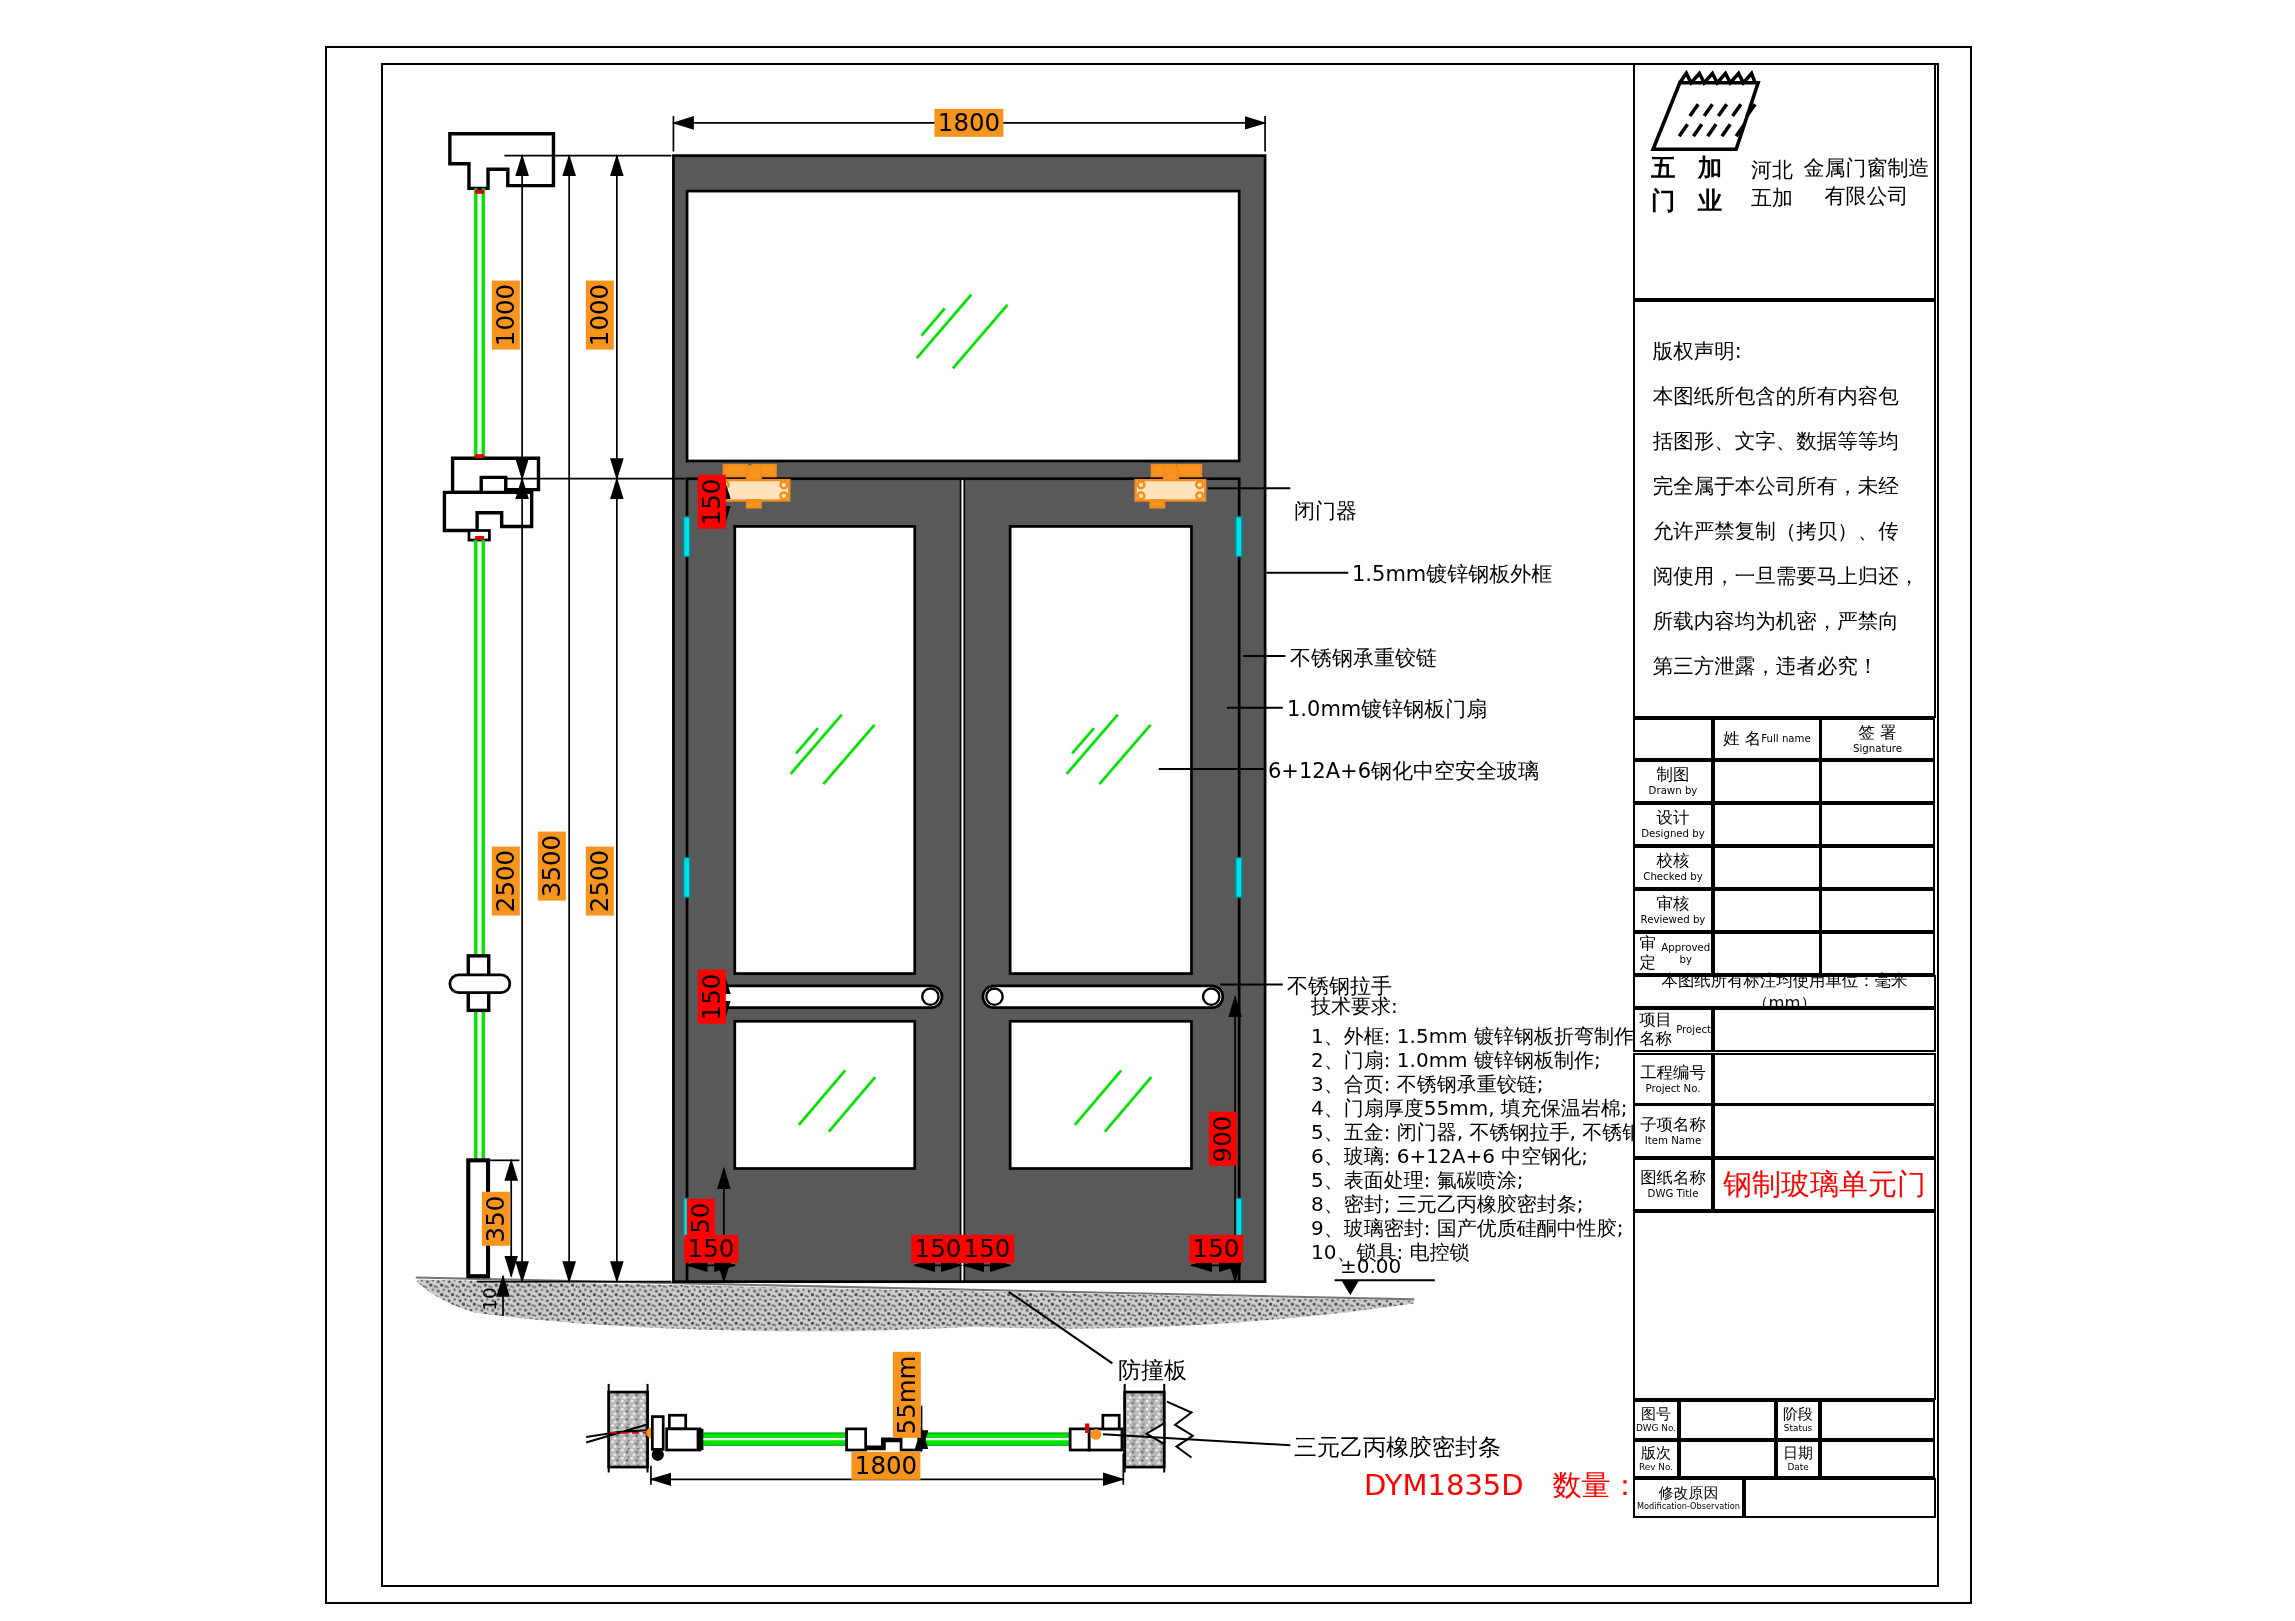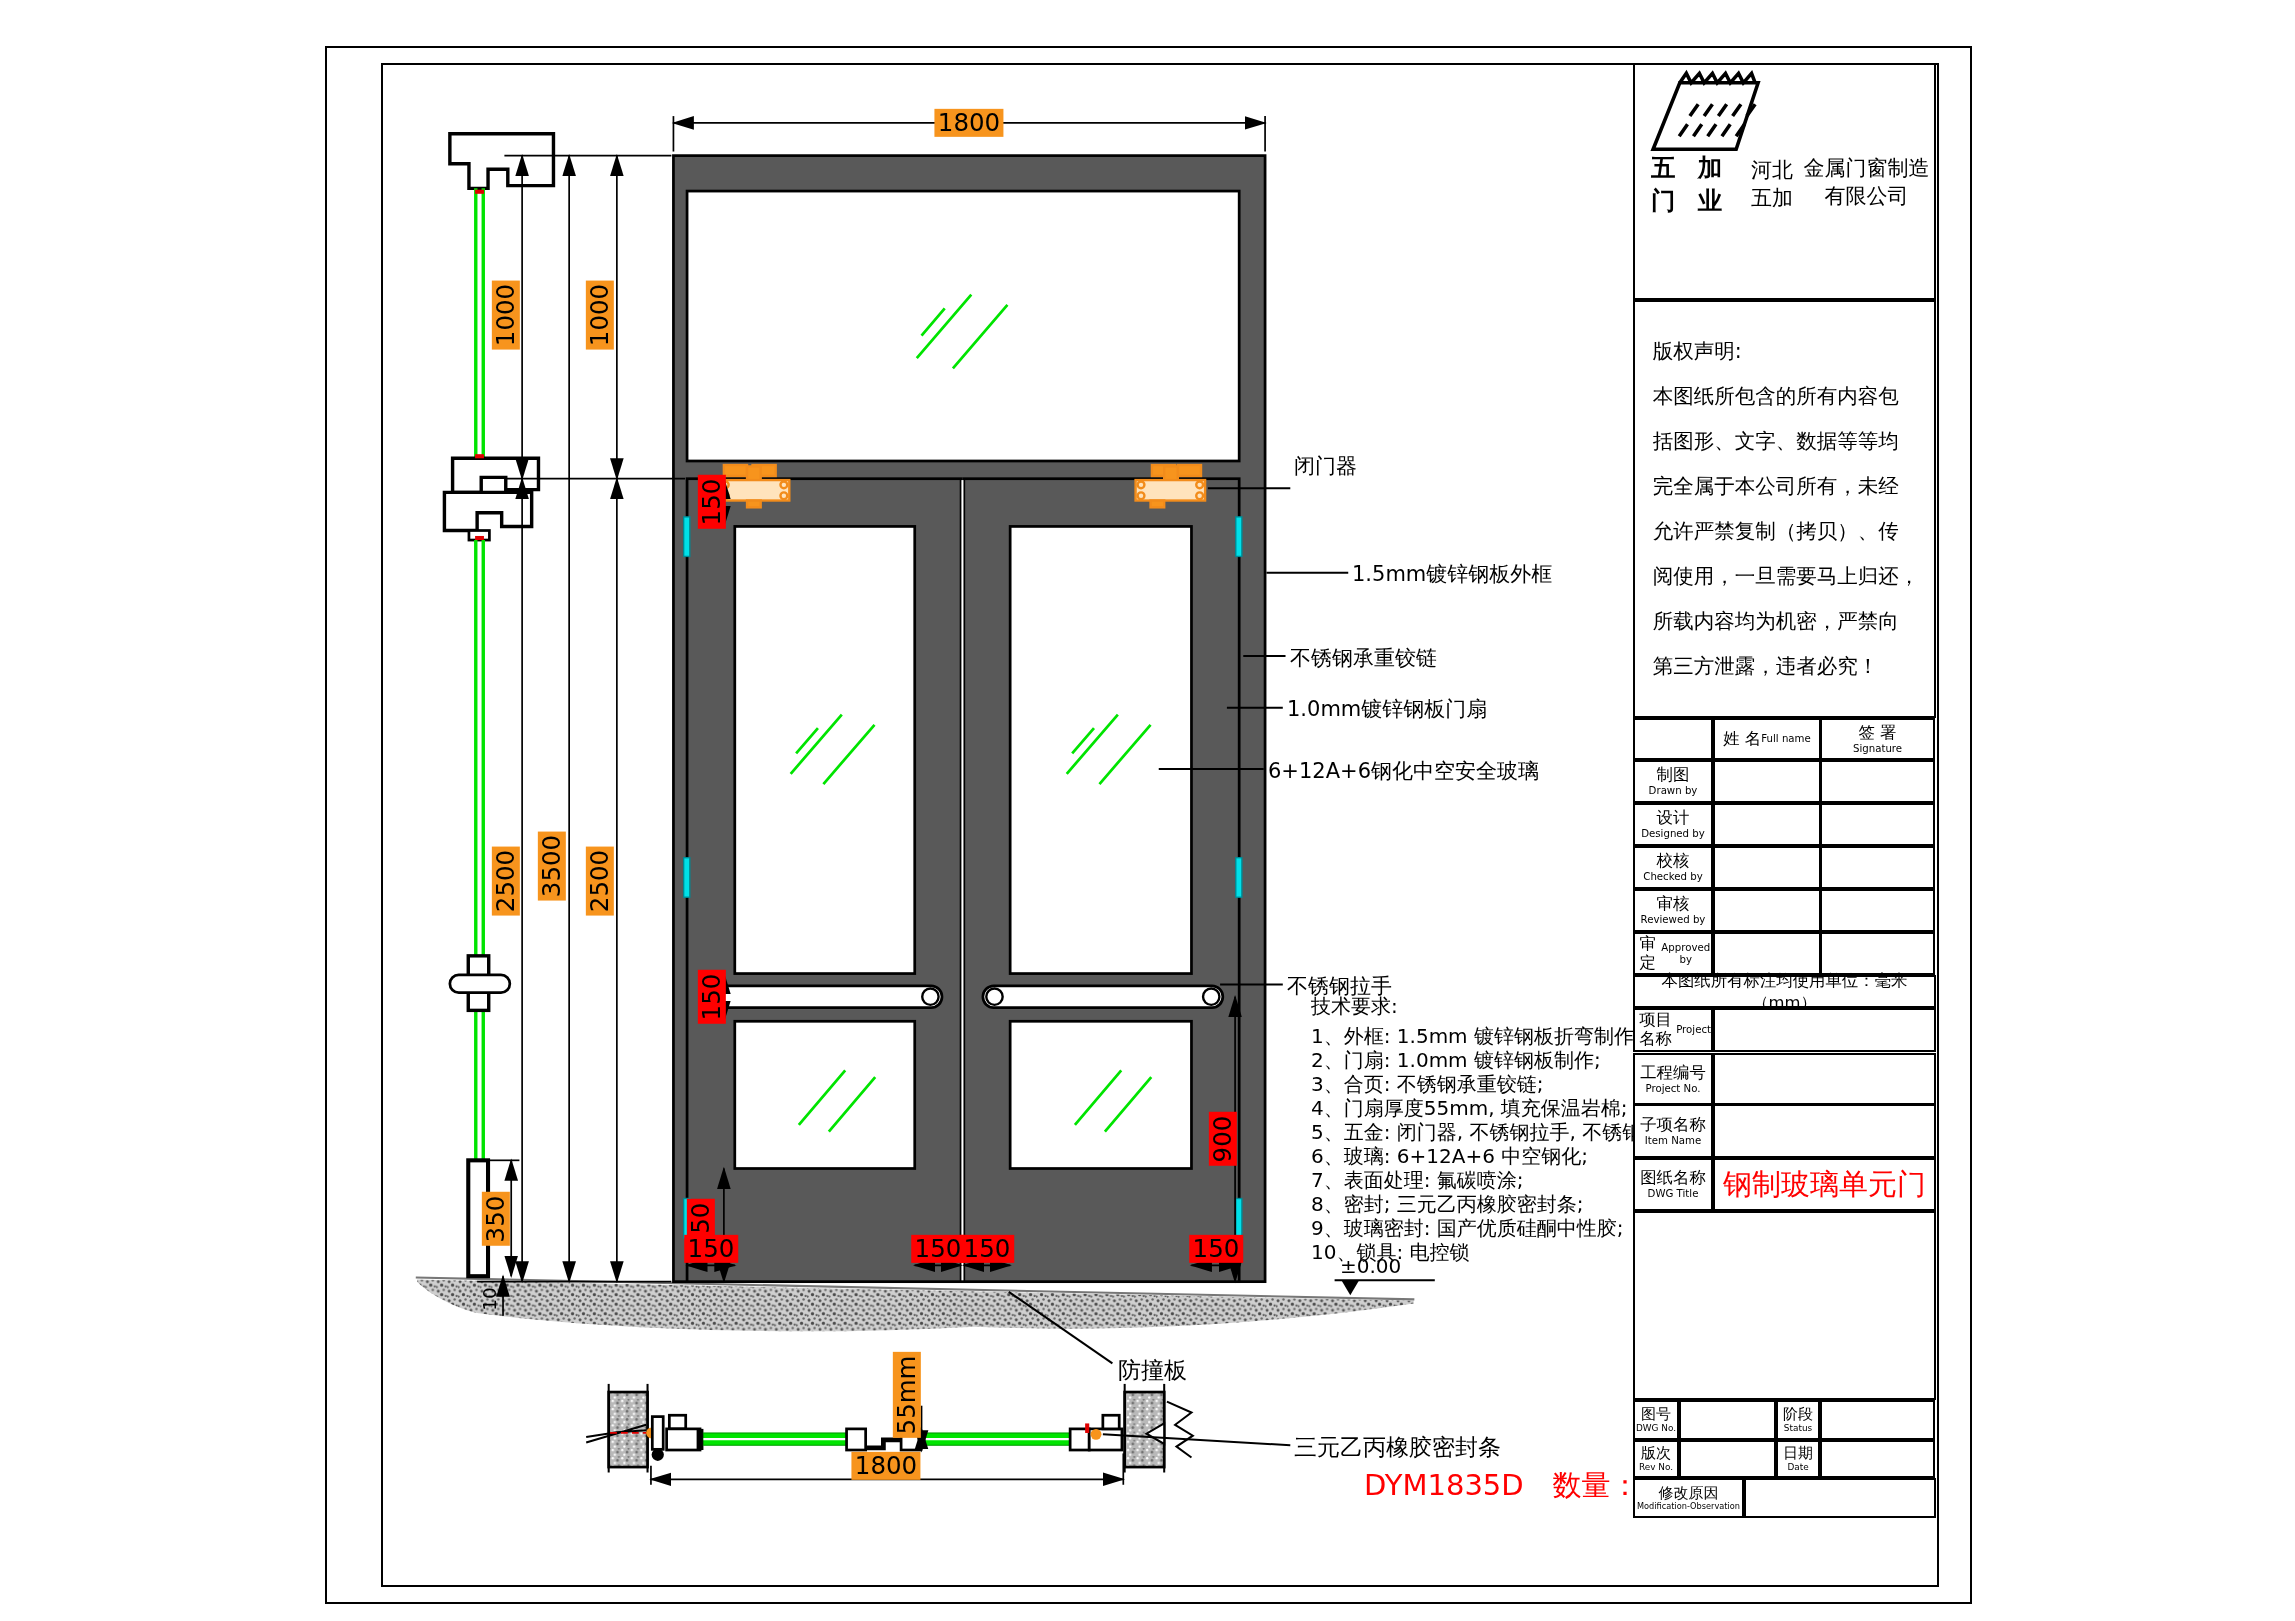--- a/index.html
+++ b/index.html
@@ -233,40 +233,40 @@
   <div class="lab" style="left:886px;top:1466px;">1800</div>
   <div class="lab v red" style="left:712px;top:502px;">150</div>
   <div class="lab v red" style="left:712px;top:997px;">150</div>
   <div class="lab v red" style="left:701px;top:1226px;">350</div>
   <div class="lab v red" style="left:1223px;top:1139px;">900</div>
   <div class="lab red" style="left:711px;top:1249px;">150</div>
   <div class="lab red" style="left:938px;top:1249px;">150</div>
   <div class="lab red" style="left:987px;top:1249px;">150</div>
   <div class="lab red" style="left:1216px;top:1249px;">150</div>
 
-  <div class="ann" style="left:1294px;top:452px;">闭门器</div>
+  <div class="ann" style="left:1294px;top:497px;">闭门器</div>
   <div class="ann" style="left:1352px;top:560px;">1.5mm镀锌钢板外框</div>
   <div class="ann" style="left:1290px;top:644px;">不锈钢承重铰链</div>
   <div class="ann" style="left:1287px;top:695px;">1.0mm镀锌钢板门扇</div>
   <div class="ann" style="left:1268px;top:757px;">6+12A+6钢化中空安全玻璃</div>
   <div class="ann" style="left:1287px;top:972px;">不锈钢拉手</div>
   <div class="ann" style="left:1118px;top:1355px;font-size:23px;">防撞板</div>
   <div class="ann" style="left:1294px;top:1432px;font-size:23px;">三元乙丙橡胶密封条</div>
   <div class="ann" style="left:1340px;top:1254px;font-size:20px;">±0.00</div>
 
   <div class="tech" style="left:1311px;top:994px;">
     <div>技术要求:</div>
     <div style="height:5.5px;"></div>
     <div>1、外框: 1.5mm 镀锌钢板折弯制作;</div>
     <div>2、门扇: 1.0mm 镀锌钢板制作;</div>
     <div>3、合页: 不锈钢承重铰链;</div>
     <div>4、门扇厚度55mm, 填充保温岩棉;</div>
     <div>5、五金: 闭门器, 不锈钢拉手, 不锈钢插销;</div>
     <div>6、玻璃: 6+12A+6 中空钢化;</div>
-    <div>7、表面处理: 氟碳喷涂;</div>
+    <div>5、表面处理: 氟碳喷涂;</div>
     <div>8、密封; 三元乙丙橡胶密封条;</div>
     <div>9、玻璃密封: 国产优质硅酮中性胶;</div>
     <div>10、锁具: 电控锁</div>
   </div>
 
   <div class="abs redtxt" style="left:1364px;top:1466px;font-size:29px;white-space:nowrap;">DYM1835D　数量：6樘</div>
 
   <div class="cell" style="left:1633px;top:63px;width:303px;height:237px;flex-direction:row;justify-content:center;">
     <svg width="143" height="89" viewBox="0 0 240 150">
       <g fill="none" stroke="#000" stroke-width="6">

